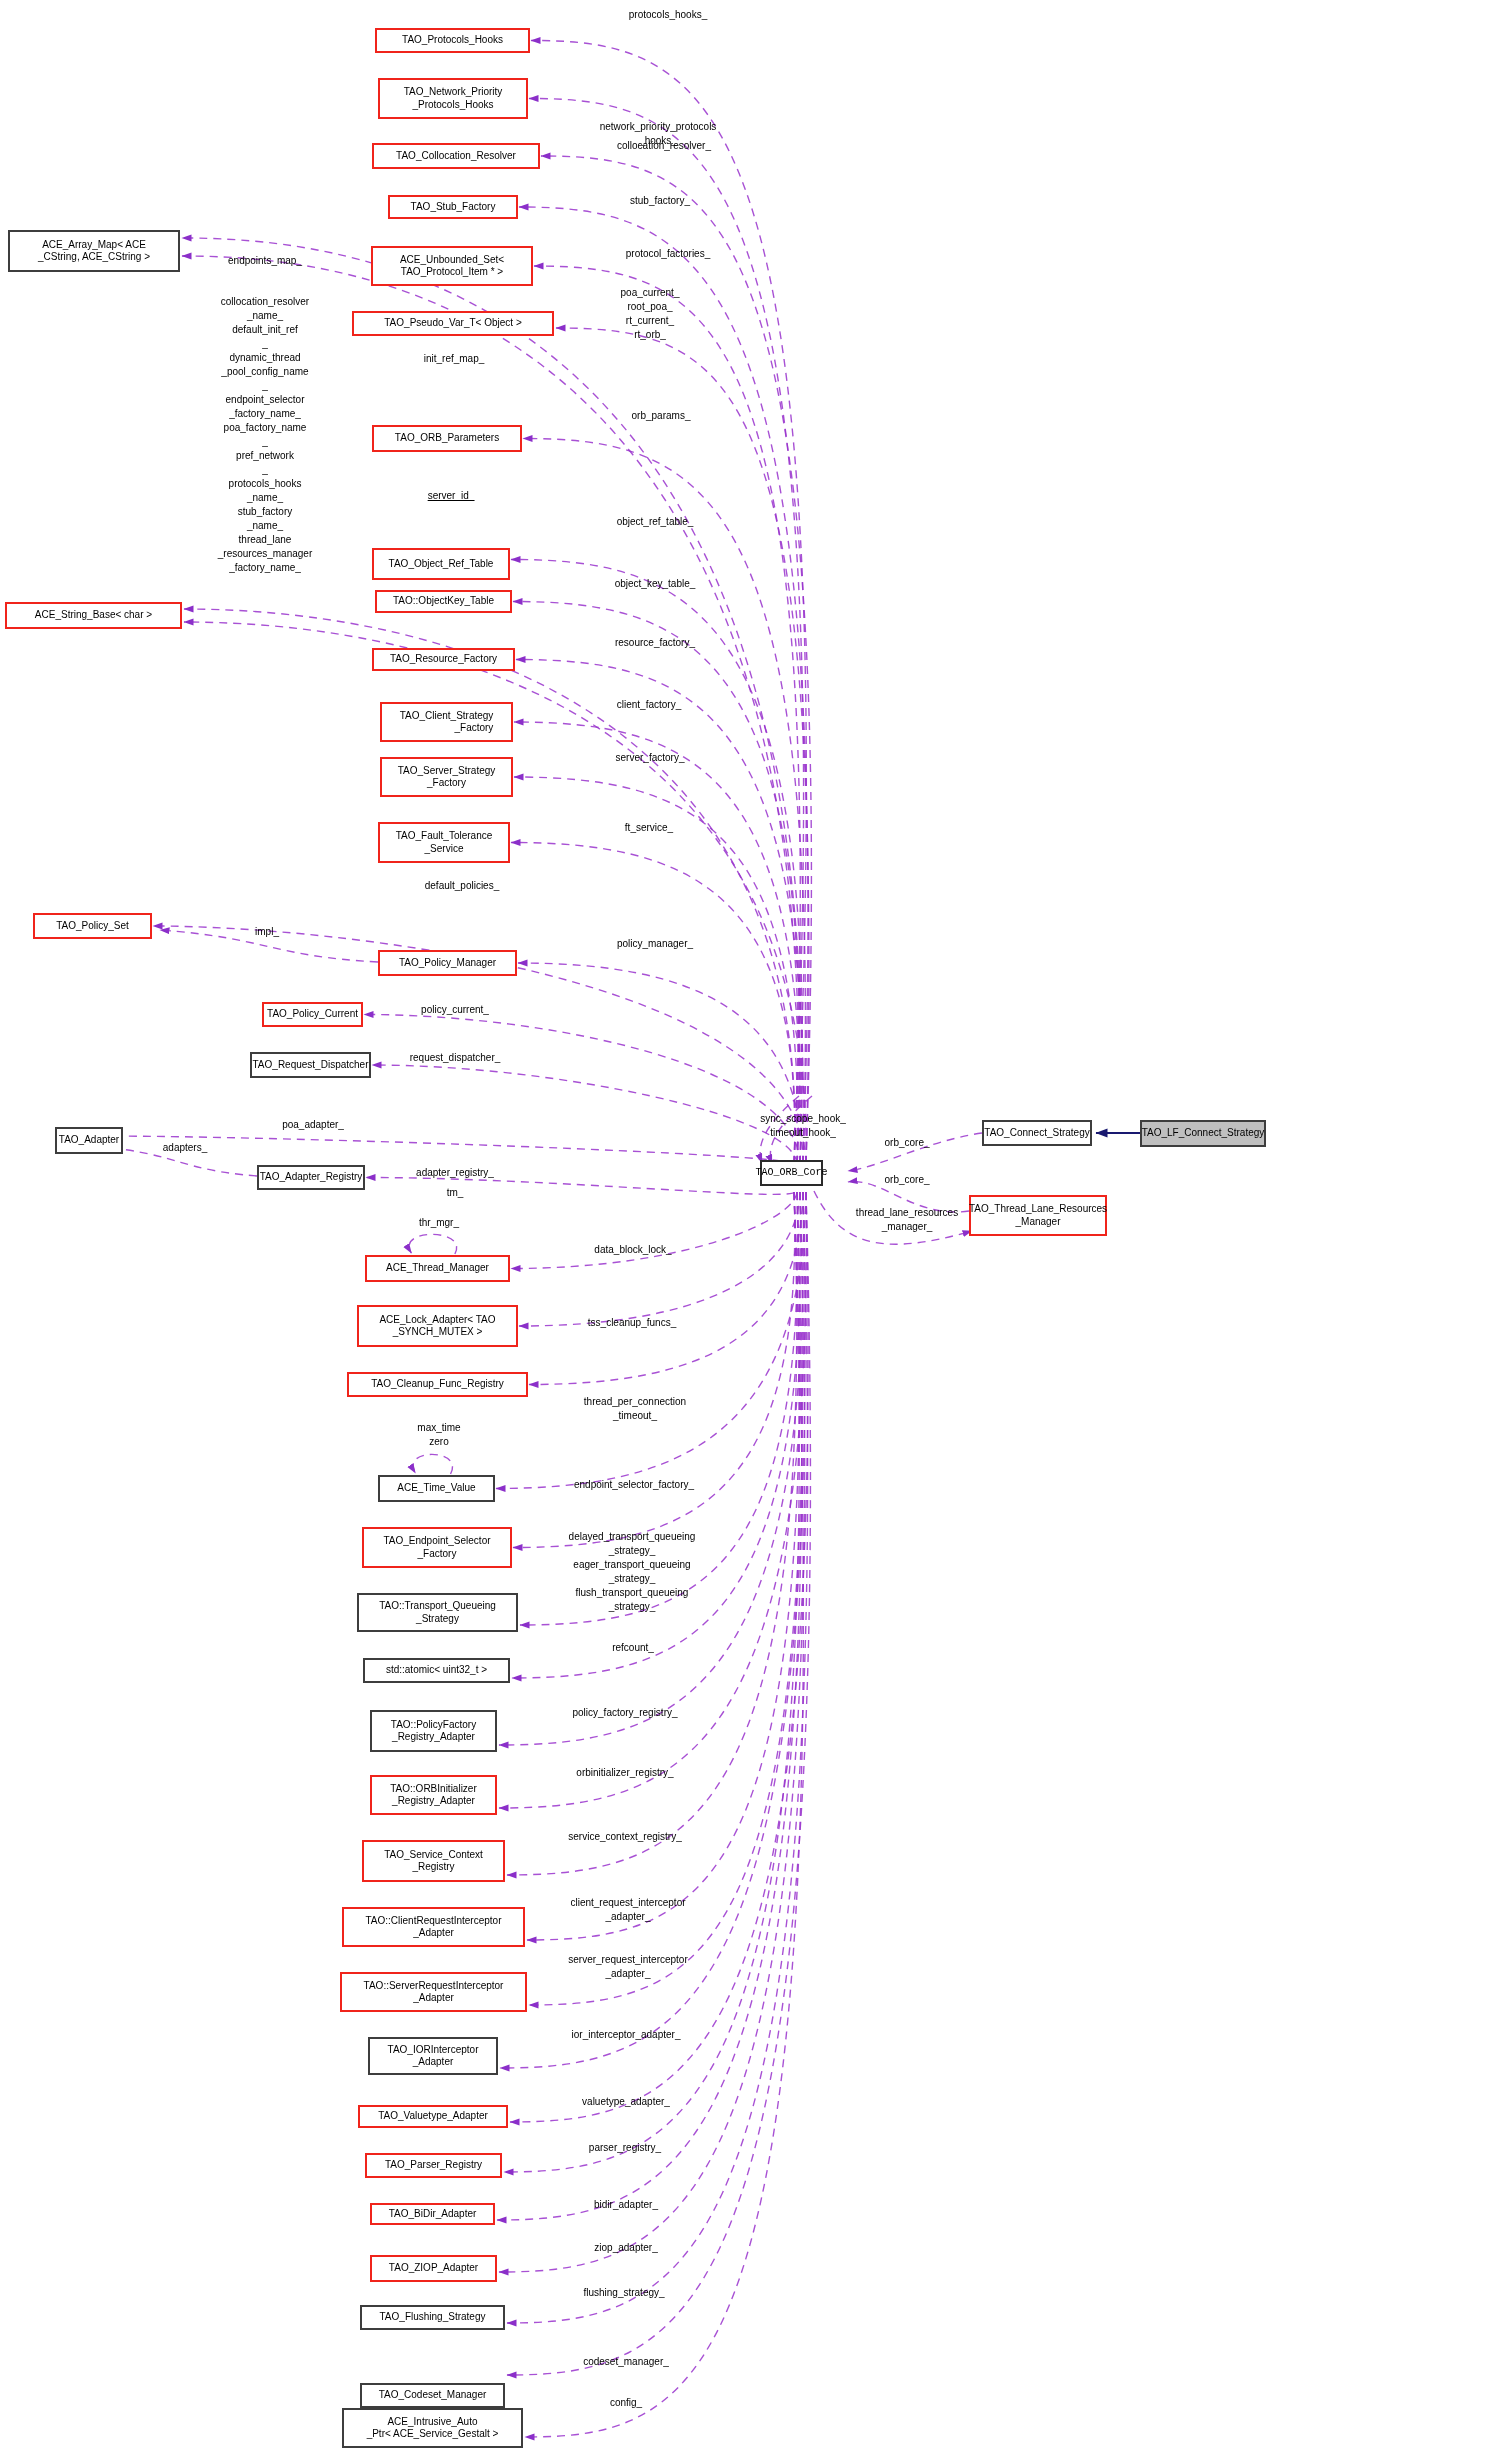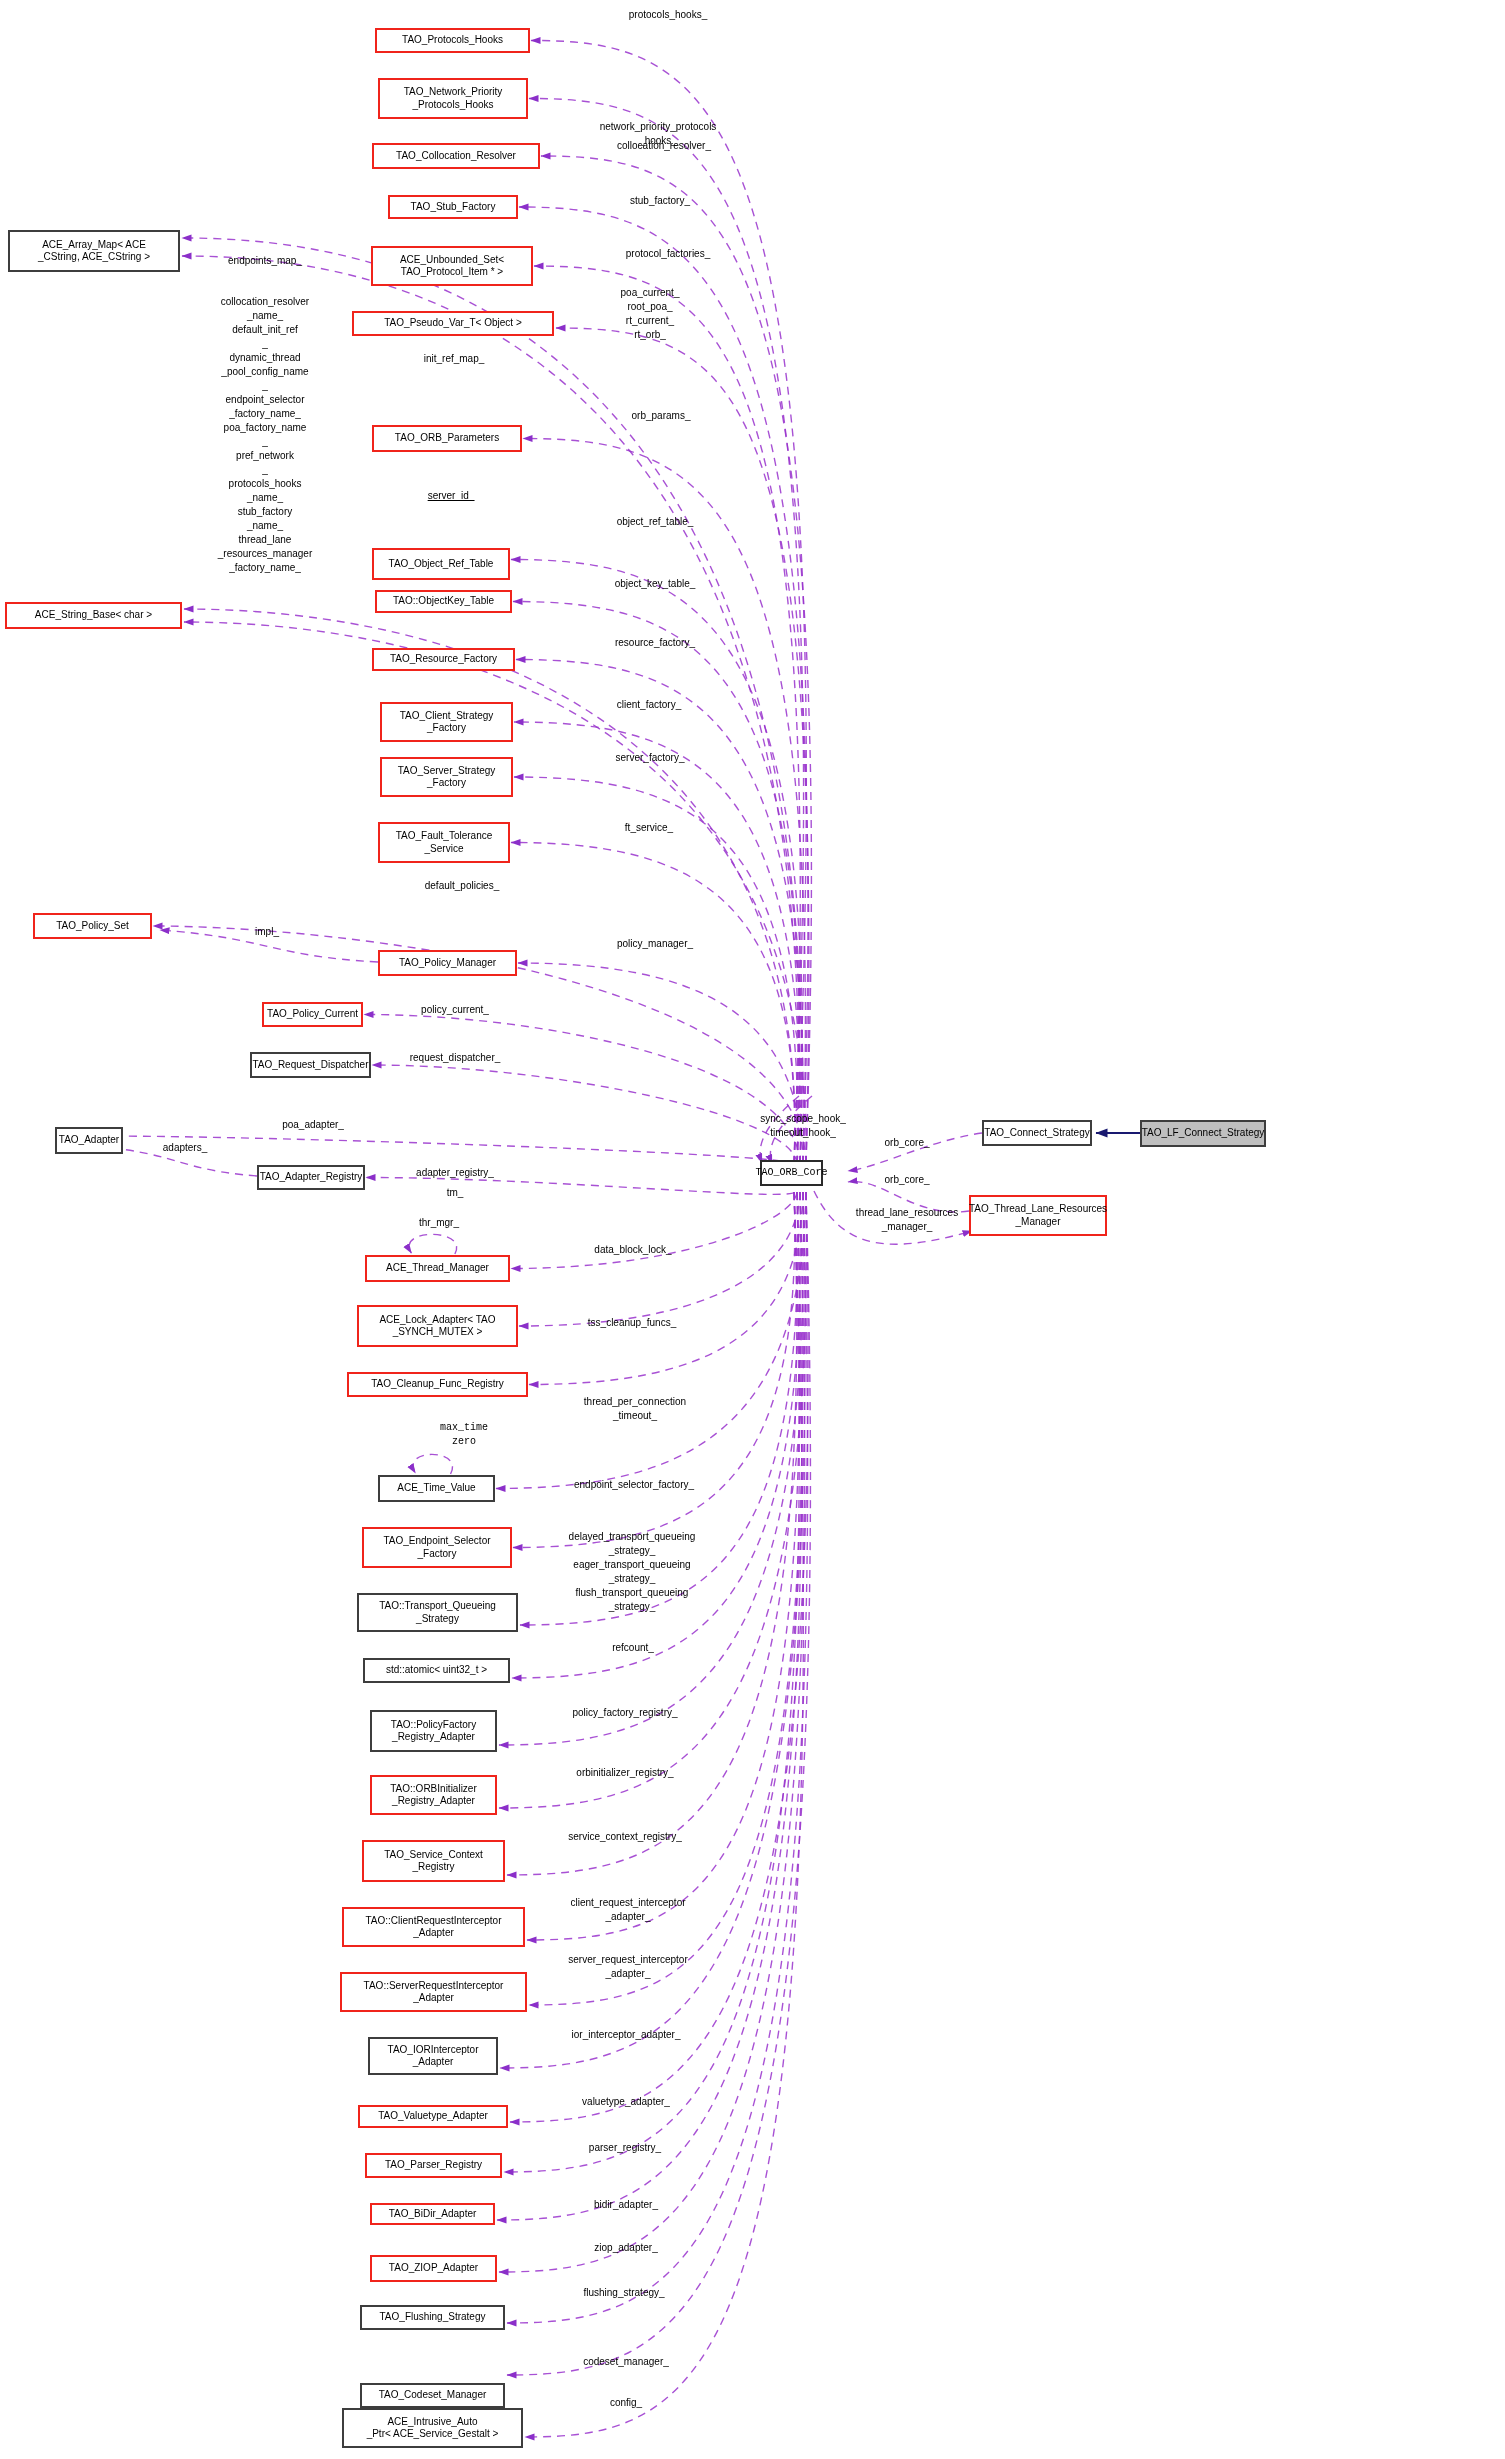--- a/index.html
+++ b/index.html
@@ -100,21 +100,21 @@
 _Protocols_Hooks</div>
     <div class="node red" style="left: 372px; top: 143px; width: 168px; height: 26px;">TAO_Collocation_Resolver</div>
     <div class="node red" style="left: 388px; top: 195px; width: 130px; height: 24px;">TAO_Stub_Factory</div>
     <div class="node red" style="left: 371px; top: 246px; width: 162px; height: 40px;">ACE_Unbounded_Set&lt;
 TAO_Protocol_Item * &gt;</div>
     <div class="node red" style="left: 352px; top: 311px; width: 202px; height: 25px;">TAO_Pseudo_Var_T&lt; Object &gt;</div>
     <div class="node red" style="left: 372px; top: 425px; width: 150px; height: 27px;">TAO_ORB_Parameters</div>
     <div class="node red" style="left: 372px; top: 548px; width: 138px; height: 32px;">TAO_Object_Ref_Table</div>
     <div class="node red" style="left: 375px; top: 590px; width: 137px; height: 23px;">TAO::ObjectKey_Table</div>
     <div class="node red" style="left: 372px; top: 648px; width: 143px; height: 23px;">TAO_Resource_Factory</div>
-    <div class="node red" style="left: 380px; top: 702px; width: 133px; height: 40px;">TAO_Client_Strategy
+    <div class="node red" style="left: 380px; top: 702px; width: 133px; height: 40px; text-align: right;">TAO_Client_Strategy
 _Factory</div>
     <div class="node red" style="left: 380px; top: 757px; width: 133px; height: 40px;">TAO_Server_Strategy
 _Factory</div>
     <div class="node red" style="left: 378px; top: 822px; width: 132px; height: 41px;">TAO_Fault_Tolerance
 _Service</div>
     <div class="node red" style="left: 378px; top: 950px; width: 139px; height: 26px;">TAO_Policy_Manager</div>
     <div class="node red" style="left: 262px; top: 1002px; width: 101px; height: 25px;">TAO_Policy_Current</div>
     <div class="node black" style="left: 250px; top: 1052px; width: 121px; height: 26px;">TAO_Request_Dispatcher</div>
     <div class="node black" style="left: 257px; top: 1165px; width: 108px; height: 25px;">TAO_Adapter_Registry</div>
     <div class="node red" style="left: 365px; top: 1255px; width: 145px; height: 27px;">ACE_Thread_Manager</div>
@@ -199,21 +199,21 @@
     <div class="edge-label" style="left: 455px; top: 1051px;">request_dispatcher_</div>
     <div class="edge-label" style="left: 313px; top: 1118px;">poa_adapter_</div>
     <div class="edge-label" style="left: 185px; top: 1141px;">adapters_</div>
     <div class="edge-label" style="left: 455px; top: 1166px;">adapter_registry_</div>
     <div class="edge-label" style="left: 455px; top: 1186px;">tm_</div>
     <div class="edge-label" style="left: 439px; top: 1216px;">thr_mgr_</div>
     <div class="edge-label" style="left: 633px; top: 1243px;">data_block_lock_</div>
     <div class="edge-label" style="left: 632px; top: 1316px;">tss_cleanup_funcs_</div>
     <div class="edge-label" style="left: 635px; top: 1395px;">thread_per_connection
 _timeout_</div>
-    <div class="edge-label" style="left: 464px; top: 1421px; font-family: Liberation Mono, monospace;">max_time
+    <div class="edge-label" style="left: 439px; top: 1421px;">max_time
 zero</div>
     <div class="edge-label" style="left: 634px; top: 1478px;">endpoint_selector_factory_</div>
     <div class="edge-label" style="left: 632px; top: 1530px;">delayed_transport_queueing
 _strategy_
 eager_transport_queueing
 _strategy_
 flush_transport_queueing
 _strategy_</div>
     <div class="edge-label" style="left: 633px; top: 1641px;">refcount_</div>
     <div class="edge-label" style="left: 625px; top: 1706px; text-align: right;">policy_factory_registry_</div>

